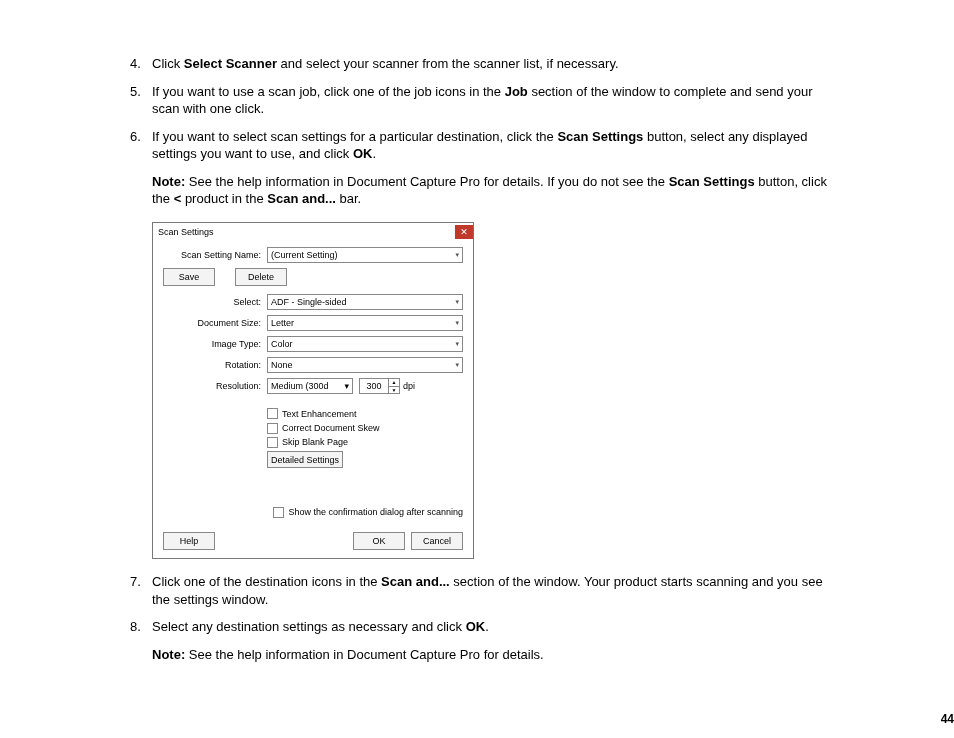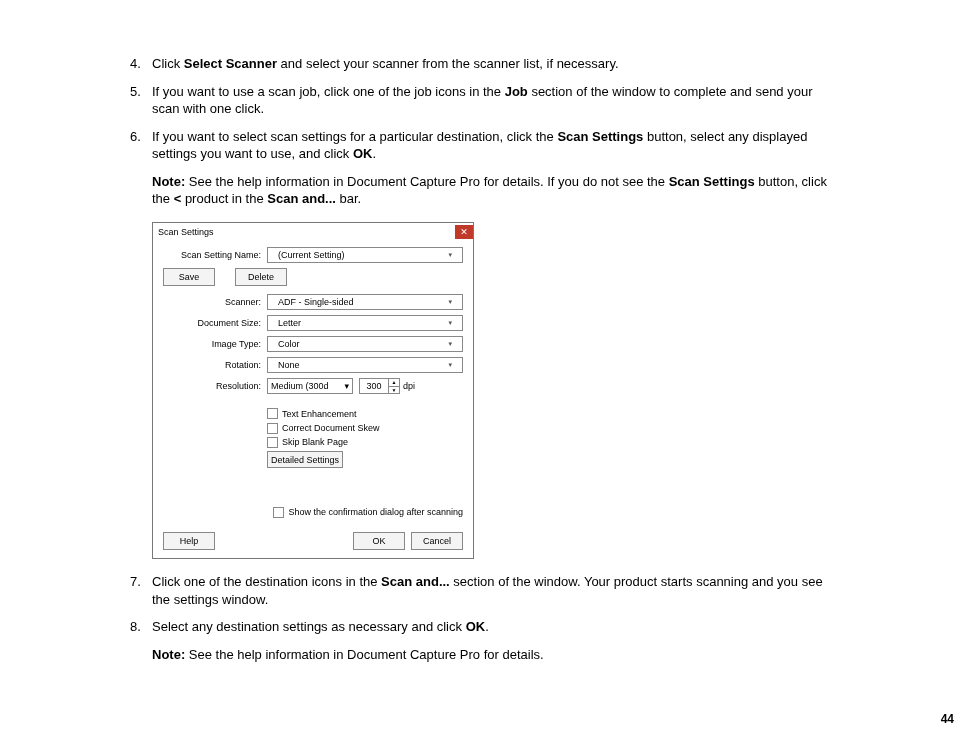--- a/index.html
+++ b/index.html
@@ -73,21 +73,21 @@
     padding-right: 6px;
     font-size: 9px;
   }
   .dropdown {
     flex: 1;
     border: 1px solid #888;
     height: 14px;
     display: flex;
     align-items: center;
     justify-content: space-between;
-    padding: 0 10px;
+    padding: 0 3px;
     font-size: 9px;
     background: #fff;
   }
   .dropdown .caret {
     font-size: 7px;
     color: #555;
   }
   .btn-row {
     display: flex;
     justify-content: flex-start;
@@ -232,21 +232,21 @@
             <div class="dropdown">
               <span>(Current Setting)</span>
               <span class="caret">▾</span>
             </div>
           </div>
           <div class="btn-row">
             <div class="dlg-btn">Save</div>
             <div class="dlg-btn">Delete</div>
           </div>
           <div class="row">
-            <div class="lbl">Scanner:</div>
+            <div class="lbl">Select:</div>
             <div class="dropdown">
               <span>ADF - Single-sided</span>
               <span class="caret">▾</span>
             </div>
           </div>
           <div class="row">
             <div class="lbl">Document Size:</div>
             <div class="dropdown">
               <span>Letter</span>
               <span class="caret">▾</span>

